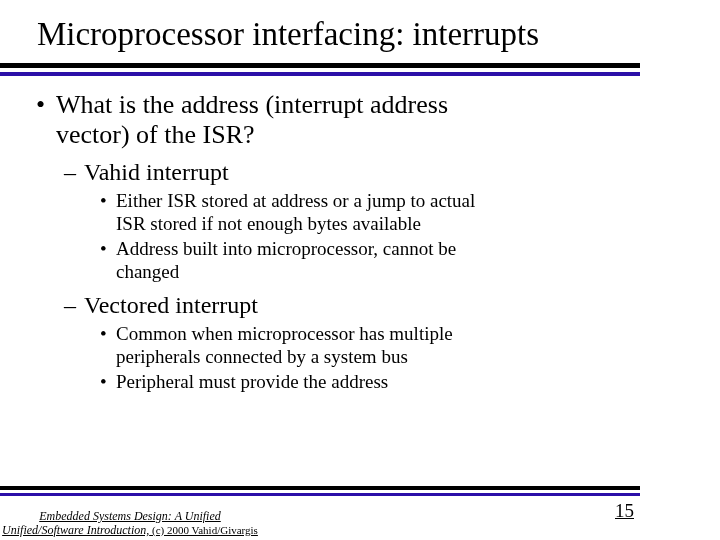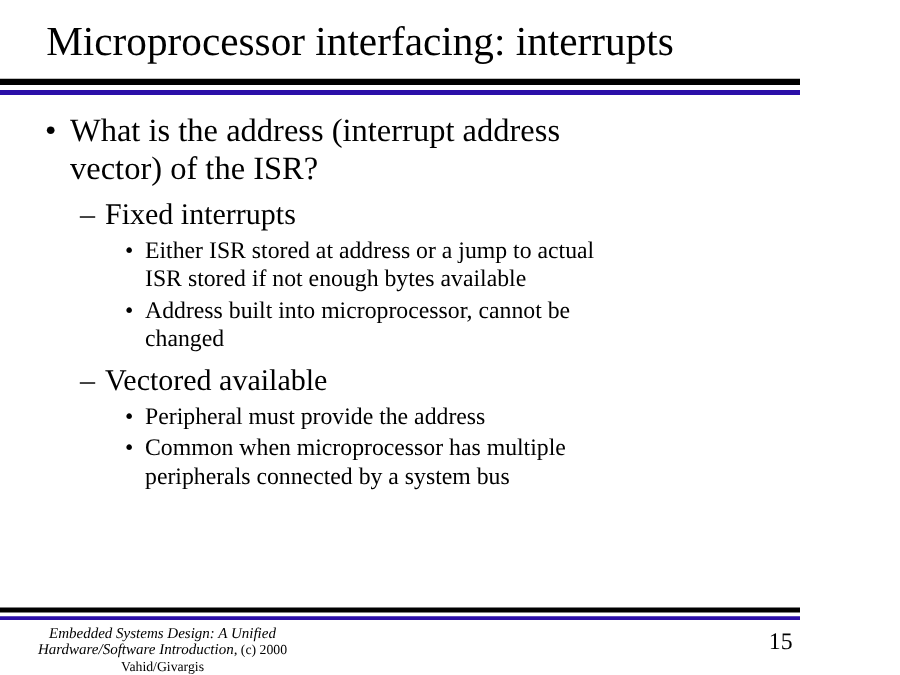--- a/index.html
+++ b/index.html
@@ -96,20 +96,21 @@
     left: 0;
     top: 0;
   }
 
   .footer {
     position: absolute;
     left: 0;
     right: 0;
     bottom: 16px;
     height: 38px;
+    text-decoration: underline;
   }
   .footer .rule2 {
     width: 640px;
     margin: 0 auto 4px auto;
   }
   .footer .rule2 .thick { height: 3.5px; background: #000; }
   .footer .rule2 .gap   { height: 3px; }
   .footer .rule2 .thin  { height: 3px; background: #2b0fa8; }
   .footer-row {
     width: 640px;
@@ -145,45 +146,45 @@
     <div class="gap"></div>
     <div class="thin"></div>
   </div>
 
   <div class="content">
     <ul class="l1">
       <li>What is the address (interrupt address vector) of the ISR?</li>
     </ul>
 
     <ul class="l2">
-      <li>Fixed interrupts</li>
+      <li>Vahid interrupt</li>
     </ul>
     <ul class="l3">
       <li>Either ISR stored at address or a jump to actual ISR stored if not enough bytes available</li>
       <li>Address built into microprocessor, cannot be changed</li>
     </ul>
 
     <ul class="l2">
-      <li>Vectored available</li>
+      <li>Vectored interrupt</li>
     </ul>
     <ul class="l3">
+      <li>Common when microprocessor has multiple peripherals connected by a system bus</li>
       <li>Peripheral must provide the address</li>
-      <li>Common when microprocessor has multiple peripherals connected by a system bus</li>
     </ul>
 
   </div>
 
   <div class="footer">
     <div class="rule2">
       <div class="thick"></div>
       <div class="gap"></div>
       <div class="thin"></div>
     </div>
     <div class="footer-row">
       <div class="book">
         <span>Embedded Systems Design: A Unified</span><br>
-        <span>Hardware/Software Introduction,</span><span class="copy"> (c) 2000 Vahid/Givargis</span>
+        <span>Unified/Software Introduction,</span><span class="copy"> (c) 2000 Vahid/Givargis</span>
       </div>
       <div class="pagenum">15</div>
     </div>
   </div>
 
 </div>
 
 </body></html>

